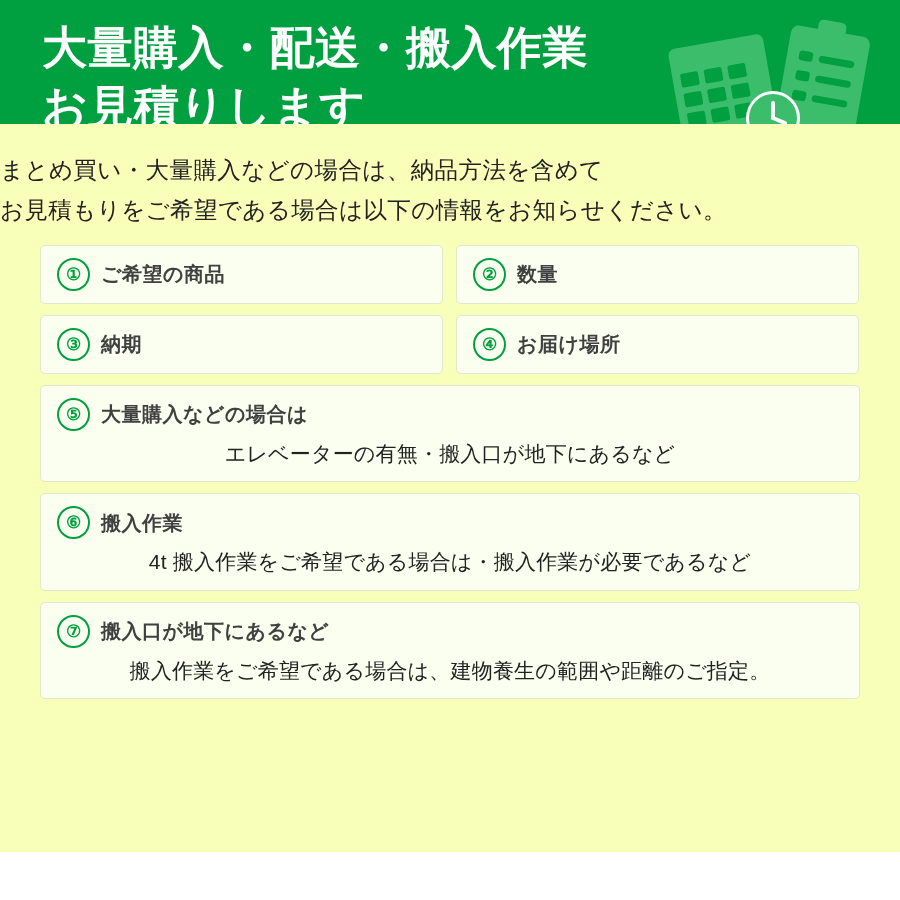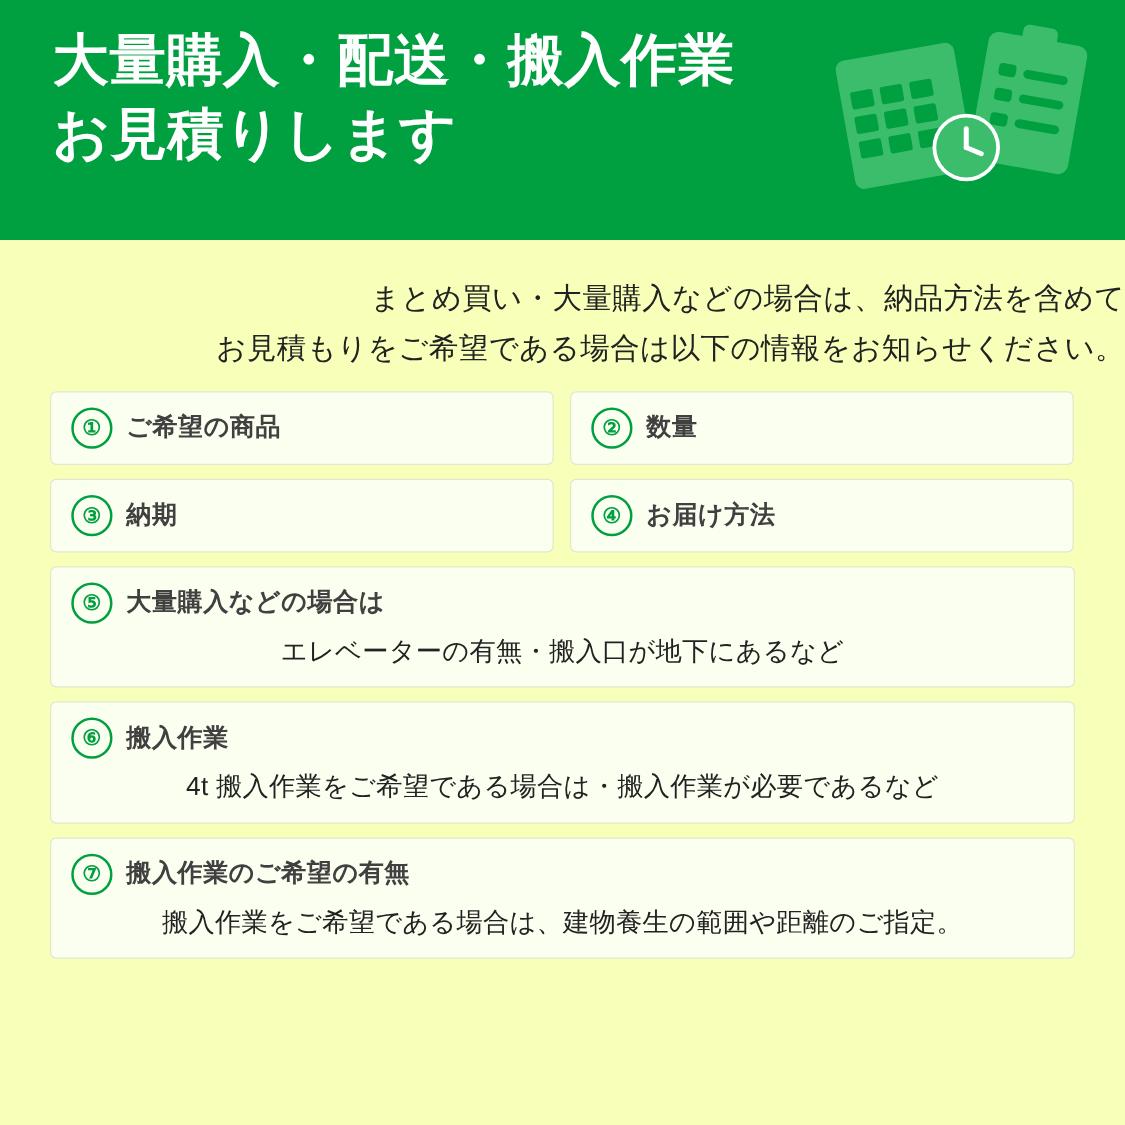--- a/index.html
+++ b/index.html
@@ -18,21 +18,21 @@
     width: 900px;
     height: 900px;
     background: #ffffff;
     box-sizing: border-box;
   }
 
   
   .banner {
     position: relative;
     width: 900px;
-    height: 192px;
+    height: 124px;
     background: #00a040;
     overflow: hidden;
   }
   .banner-title {
     position: absolute;
     left: 42px;
     top: 18px;
     color: #ffffff;
     font-size: 45px;
     font-weight: bold;
@@ -53,21 +53,21 @@
   .body-area {
     position: relative;
     width: 900px;
     height: 728px;
     background: #f7ffb8;
     box-sizing: border-box;
     padding: 0;
   }
   .lead {
     padding-top: 26px;
-    text-align: right;
+    text-align: left;
     color: #222222;
     font-size: 23.5px;
     line-height: 1.72;
     letter-spacing: 0.4px;
   }
   .lead div {
     white-space: nowrap;
   }
 
   
@@ -205,21 +205,21 @@
       <div class="row">
         <div class="card half compact">
           <div class="card-head">
             <span class="num">③</span>
             <span class="card-title">納期</span>
           </div>
         </div>
         <div class="card half compact">
           <div class="card-head">
             <span class="num">④</span>
-            <span class="card-title">お届け方法</span>
+            <span class="card-title">お届け場所</span>
           </div>
         </div>
       </div>
 
       <div class="row">
         <div class="card full">
           <div class="card-head">
             <span class="num">⑤</span>
             <span class="card-title">大量購入などの場合は</span>
           </div>
@@ -234,21 +234,21 @@
             <span class="card-title">搬入作業</span>
           </div>
           <div class="card-note">4t 搬入作業をご希望である場合は・搬入作業が必要であるなど</div>
         </div>
       </div>
 
       <div class="row">
         <div class="card full">
           <div class="card-head">
             <span class="num">⑦</span>
-            <span class="card-title">搬入作業のご希望の有無</span>
+            <span class="card-title">搬入口が地下にあるなど</span>
           </div>
           <div class="card-note">搬入作業をご希望である場合は、建物養生の範囲や距離のご指定。</div>
         </div>
       </div>
 
     </div>
   </div>
 </div>
 
 </body></html>

